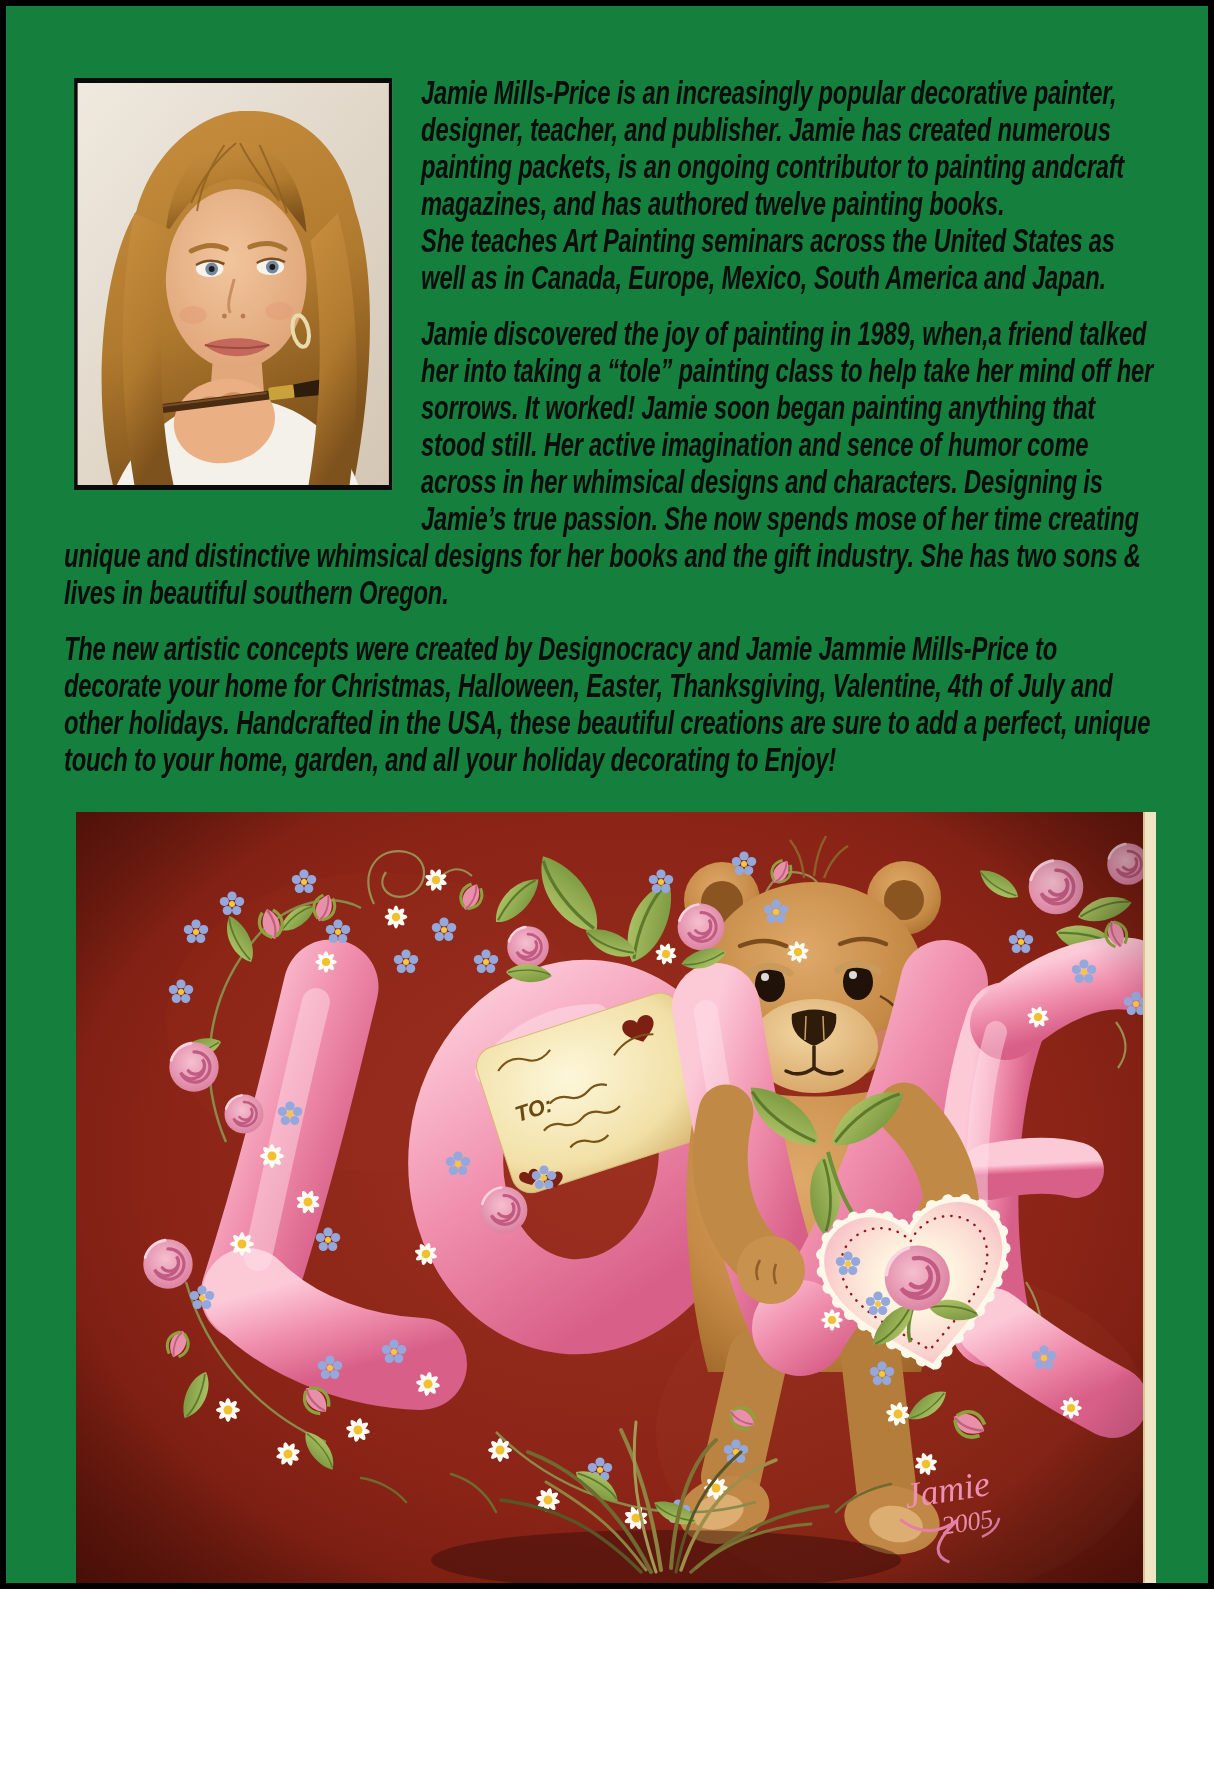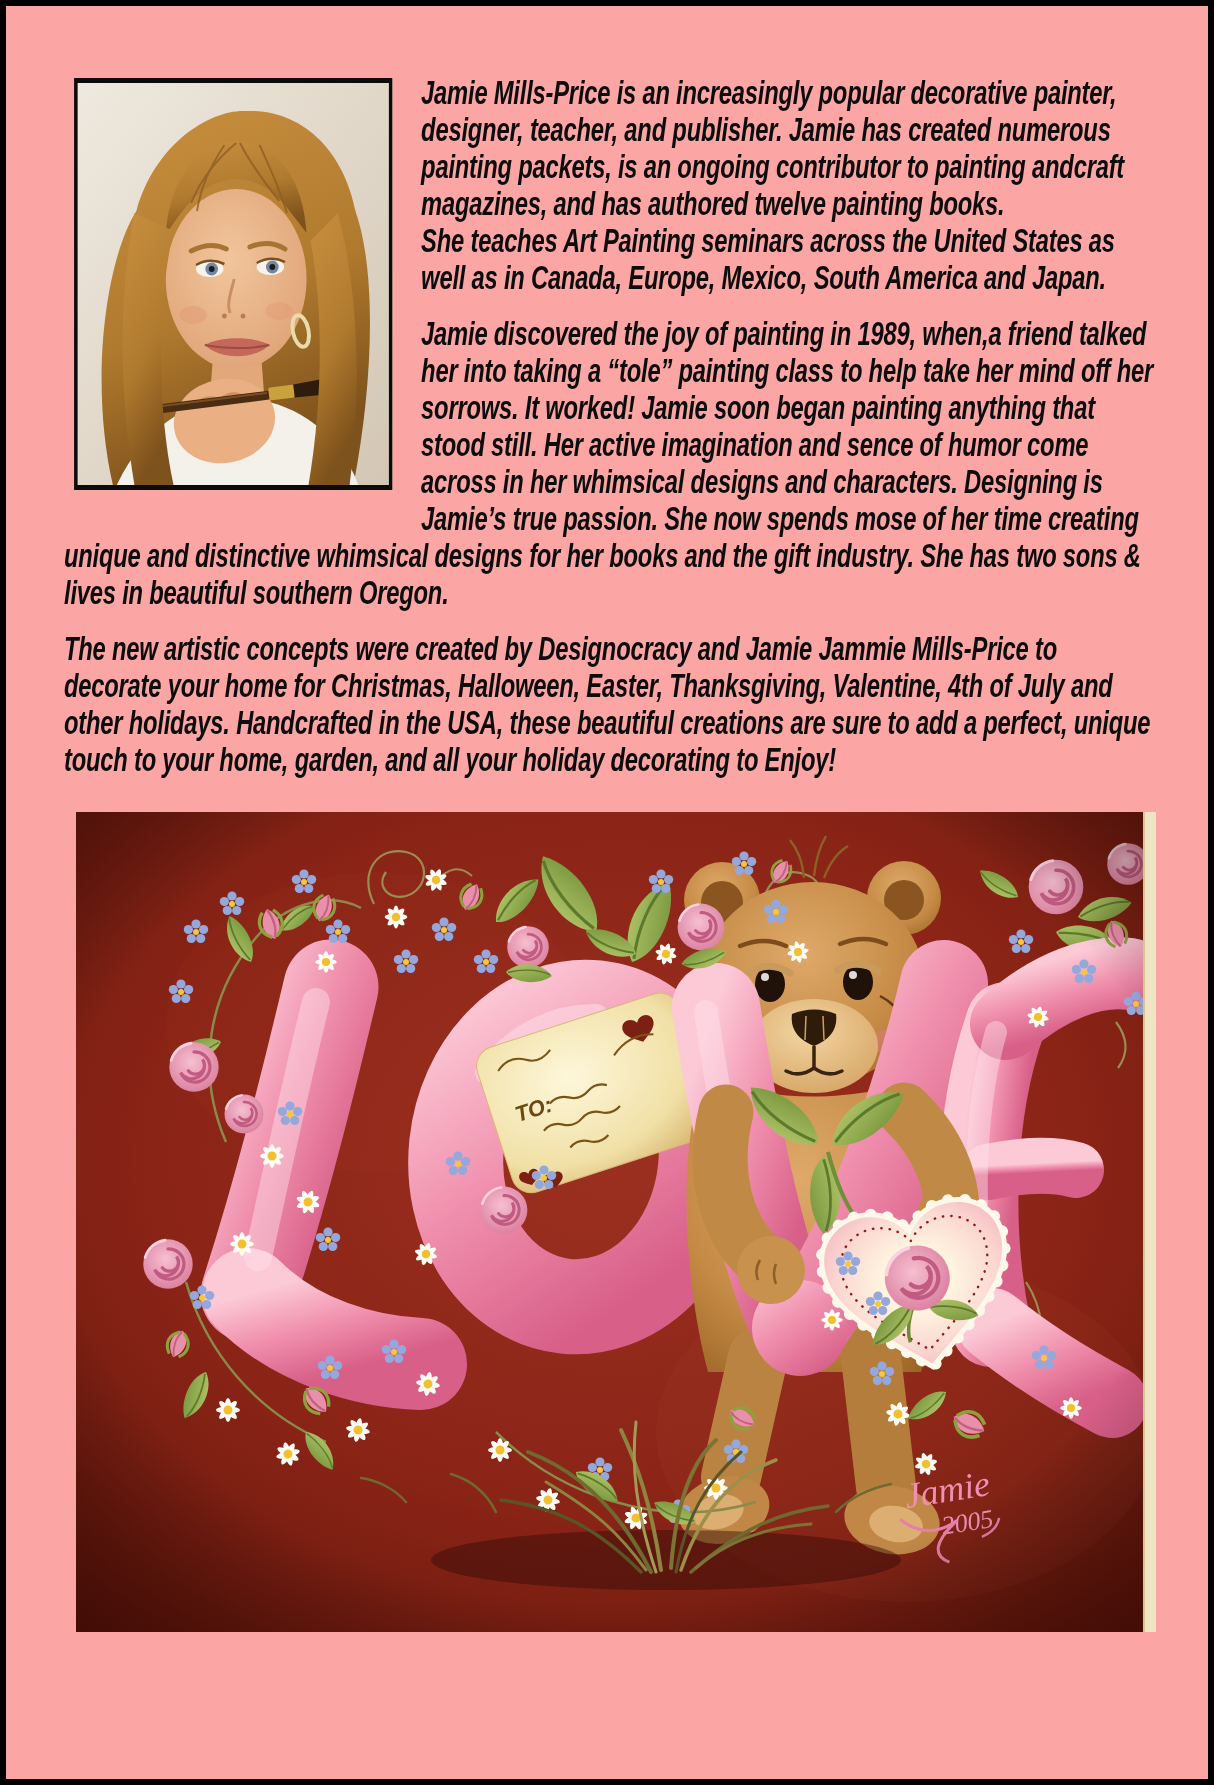--- a/index.html
+++ b/index.html
@@ -1,17 +1,17 @@
 <!DOCTYPE html>
 <html><head>
 <meta charset="utf-8">
 <style>
   html,body{margin:0;padding:0;background:#ffffff;}
-  .page{box-sizing:border-box;position:relative;width:1214px;height:1785px;
-        border:6px solid #000;background:#fca5a5;overflow:hidden;
+  .page{box-sizing:border-box;position:relative;width:1214px;height:1589px;
+        border:6px solid #000;background:#15803d;overflow:hidden;
         font-family:"Liberation Sans", sans-serif;}
   .content{position:absolute;left:58px;top:56px;width:1092px;}
   
   .bio-scale{width:1517px;transform:scaleX(0.72);transform-origin:0 0;}
   .photo-frame{float:left;width:432px;height:402px;border:5px solid #0b0b0b;
                margin:4px 40px 24px 14px;background:#e8e2d6;}
   .photo-frame svg{display:block;width:100%;height:100%;}
   .bio p{font-size:33px;line-height:37px;font-weight:bold;font-style:italic;
          color:#0d0d0d;margin:0 0 19px 0;letter-spacing:-0.3px;}
   .bio p:first-of-type{margin-top:12px;}

